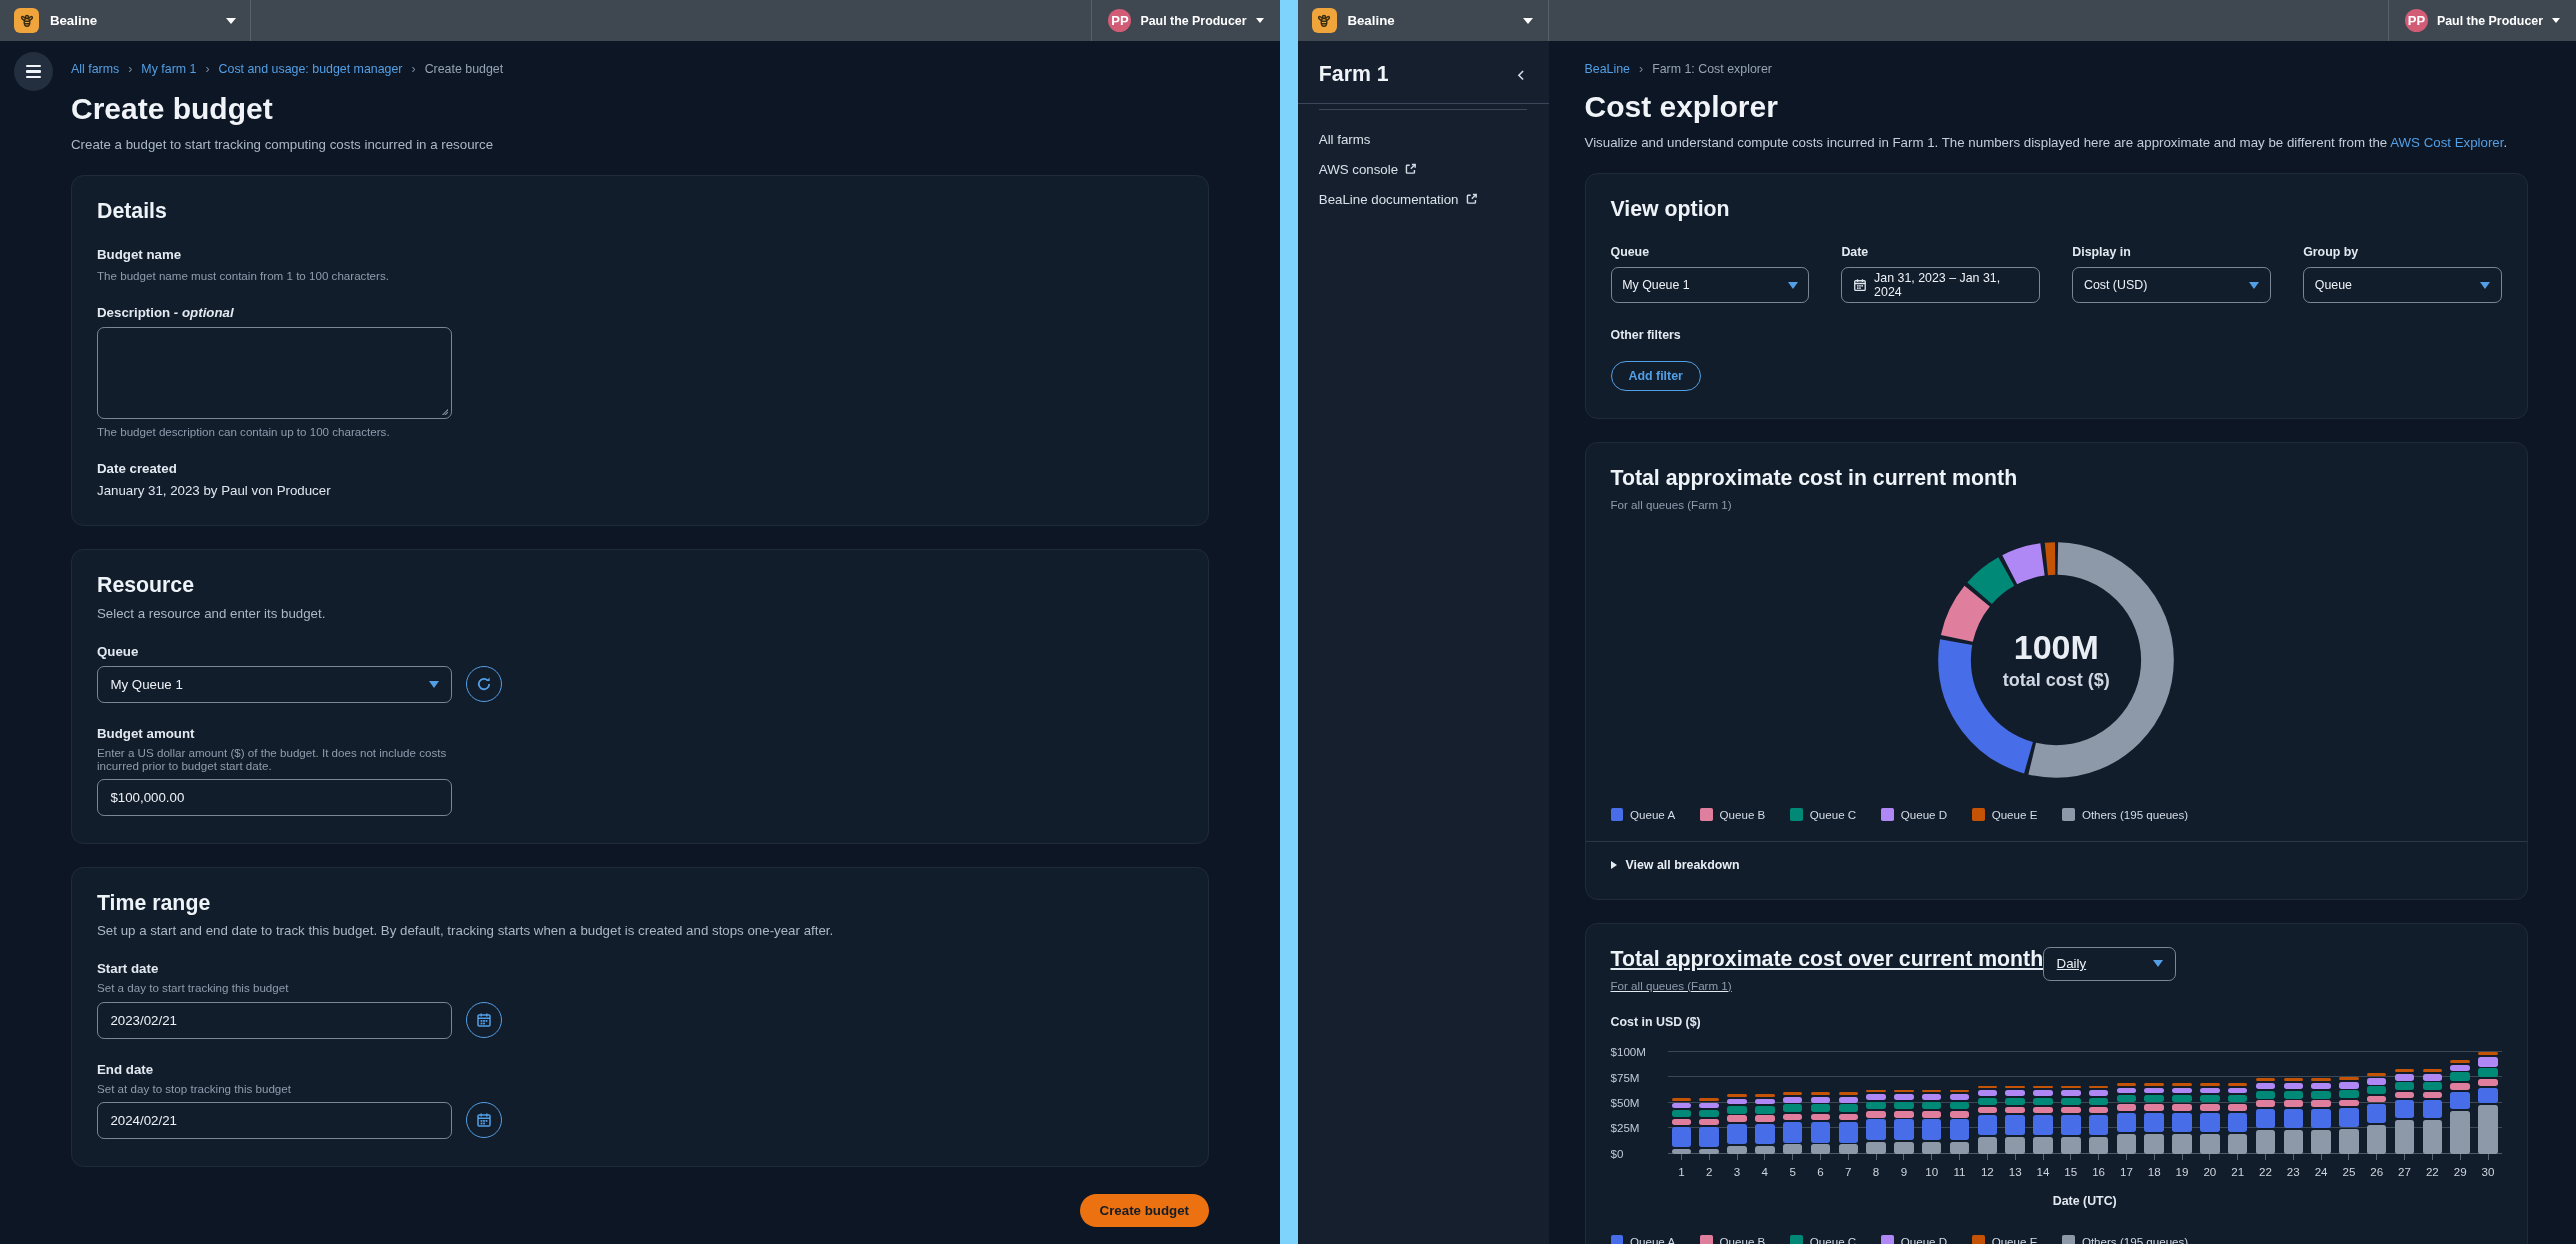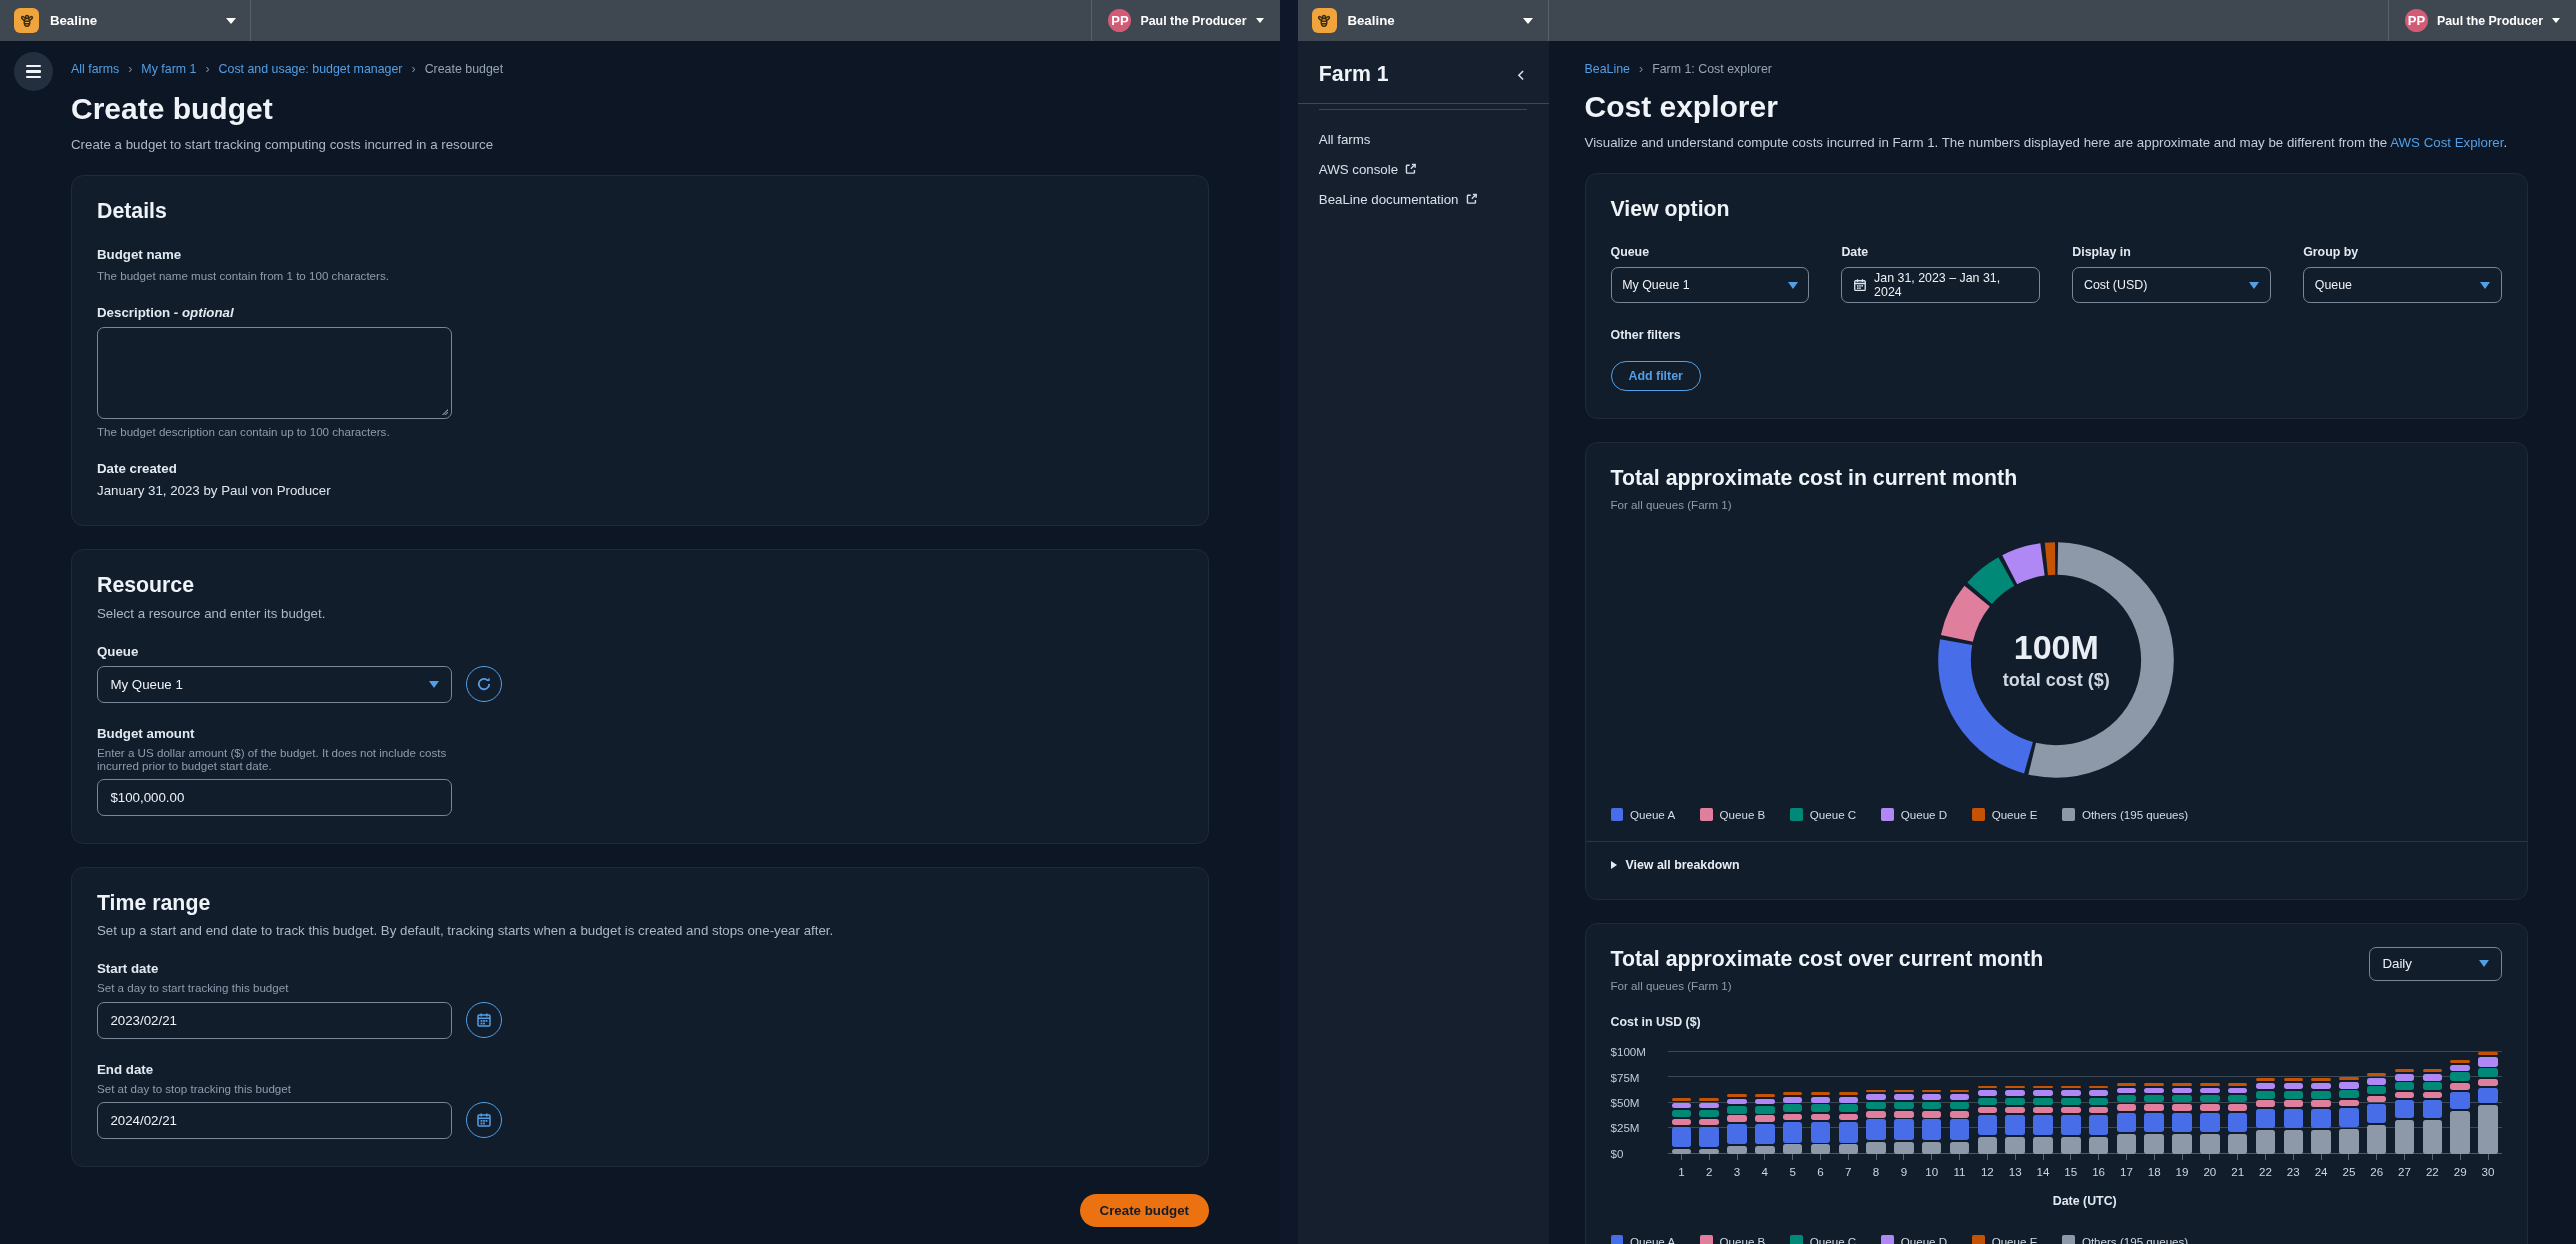--- a/index.html
+++ b/index.html
@@ -1,18 +1,18 @@
 <!DOCTYPE html>
 <html style="font-size:14.2px"><head>
 <meta charset="utf-8">
 <style>
   * { margin:0; padding:0; box-sizing:border-box; }
   html,body { background:#ffffff; }
   body { font-family:"Liberation Sans","DejaVu Sans",sans-serif; color:#e3e9f0; }
-  .stage { width:2576px; height:1244px; display:flex; background:#0f172a; overflow:hidden; }
+  .stage { width:2576px; height:1244px; display:flex; background:#7dd3fc; overflow:hidden; }
   .window { height:1244px; background:#0c1624; overflow:hidden; position:relative; }
   .window.left  { width:1280px; }
   .window.right { width:1279px; margin-left:18px; }
 
   
   .topbar { height:41px; background:#3f4751; display:flex; align-items:stretch; justify-content:space-between; }
   .brand { display:flex; align-items:center; gap:10.7px; width:251px; padding:0 14.2px; border-right:0.9px solid rgba(255,255,255,.14); }
   .logo { width:25px; height:25px; border-radius:6.2px; background:#efa43c; display:flex; align-items:center; justify-content:center; flex:0 0 auto; }
   .brand-name { font-size:13.3px; font-weight:700; color:#fff; }
   .caret-w { width:0; height:0; border-left:5.3px solid transparent; border-right:5.3px solid transparent; border-top:6.2px solid #ffffff; }
@@ -91,21 +91,21 @@
   .donut-val { font-size:34px; font-weight:700; color:#e9eef4; }
   .donut-cap { font-size:18px; font-weight:700; color:#cfd8e2; }
   .legend-row { display:flex; gap:25px; margin-top:14.2px; align-items:center; }
   .legend-item { display:flex; align-items:center; gap:7.1px; }
   .swatch { width:12.4px; height:12.4px; border-radius:1.8px; flex:0 0 auto; }
   .legend-label { font-size:11.6px; color:#d4dce5; }
   .card-divider { height:0.9px; background:#2a3749; margin:19.5px -25px 0; }
   .breakdown { display:flex; align-items:center; gap:9px; padding-top:16px; font-weight:700; font-size:12.4px; color:#e9eef4; cursor:pointer; }
   .breakdown .tri { border-top-width:4.4px; border-bottom-width:4.4px; border-left-width:6.2px; }
 
-  .bars-head { display:flex; justify-content:space-between; align-items:flex-start; }
+  .bars-head { display:flex; align-items:flex-start;text-decoration:underline; }
   .interval { width:133px; min-height:34px; }
   .ytitle { font-weight:700; font-size:12.4px; color:#e2e9f0; margin-top:23px; }
   .chart-wrap { position:relative; padding-left:57px; margin-top:18px; }
   .plot { position:relative; height:107px; }
   .gridline { position:absolute; left:0; right:0; height:0.9px; background:#3d4855; }
   .gridline.zero { background:#4e5a68; }
   .ylab { position:absolute; left:-57px; width:48px; text-align:left; font-size:11.6px; color:#c1cbd6; }
   .bars { position:absolute; inset:0; display:flex; align-items:flex-end; }
   .bar-slot { flex:1; display:flex; justify-content:center; }
   .bar { display:flex; flex-direction:column-reverse; gap:1.8px; width:19.5px; }

